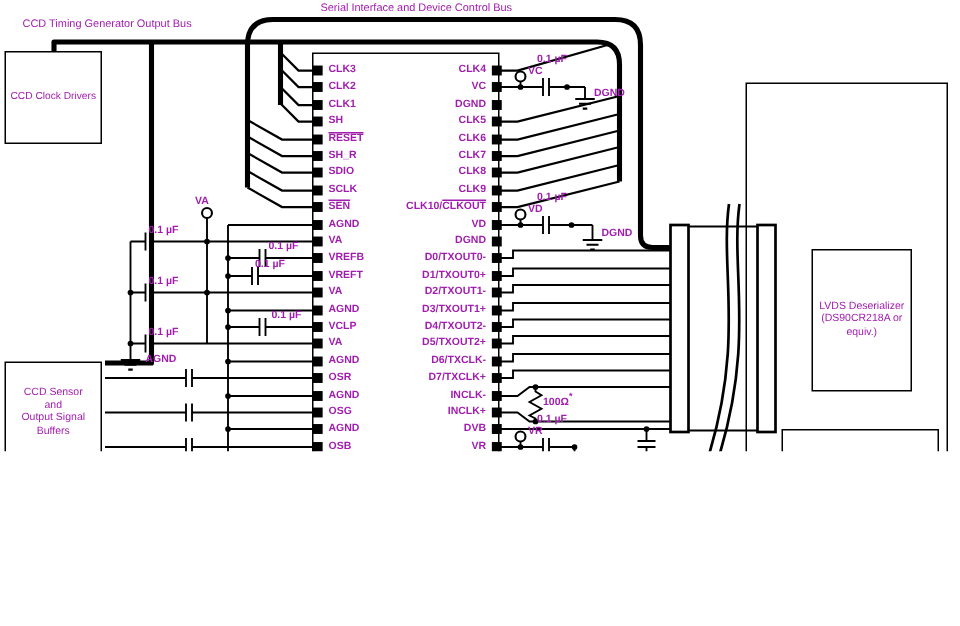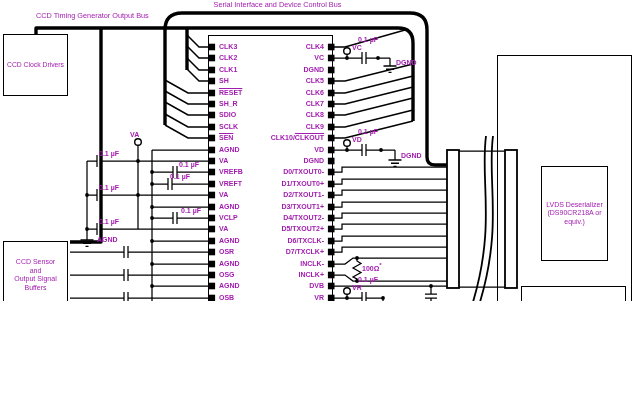--- a/index.html
+++ b/index.html
@@ -43,21 +43,21 @@
     <span>equiv.)</span>
   </div>
 
   <div class="box" style="left:521px;top:286px;width:105px;height:81px;">
     <span>ASIC and Clock Gen</span>
   </div>
 
   <div class="chipbox" style="left:208px;top:35px;width:125px;height:286px;"></div>
 
   <div class="buslbl" style="left:165px;top:0px;width:225px;text-align:center;">Serial Interface and Device Control Bus</div>
-  <div class="buslbl" style="left:36px;top:11px;">CCD Timing Generator Output Bus</div>
+  <div class="buslbl" style="left:15px;top:11px;">CCD Timing Generator Output Bus</div>
 
   <svg id="wires" width="640" height="417" viewBox="0 0 640 417">
 
     <g stroke="#000" stroke-width="3.4" fill="none" stroke-linejoin="round">
       <path d="M165,125 V30 Q165,13 182,13 H410 Q427,13 427,30 V157 Q427,165 435,165 H447"></path>
       <path d="M36,34 V28 H398 Q413,28 413,43 V121"></path>
       <path d="M187,28 V70"></path>
       <path d="M101,28 V242 H70"></path>
     </g>
 

